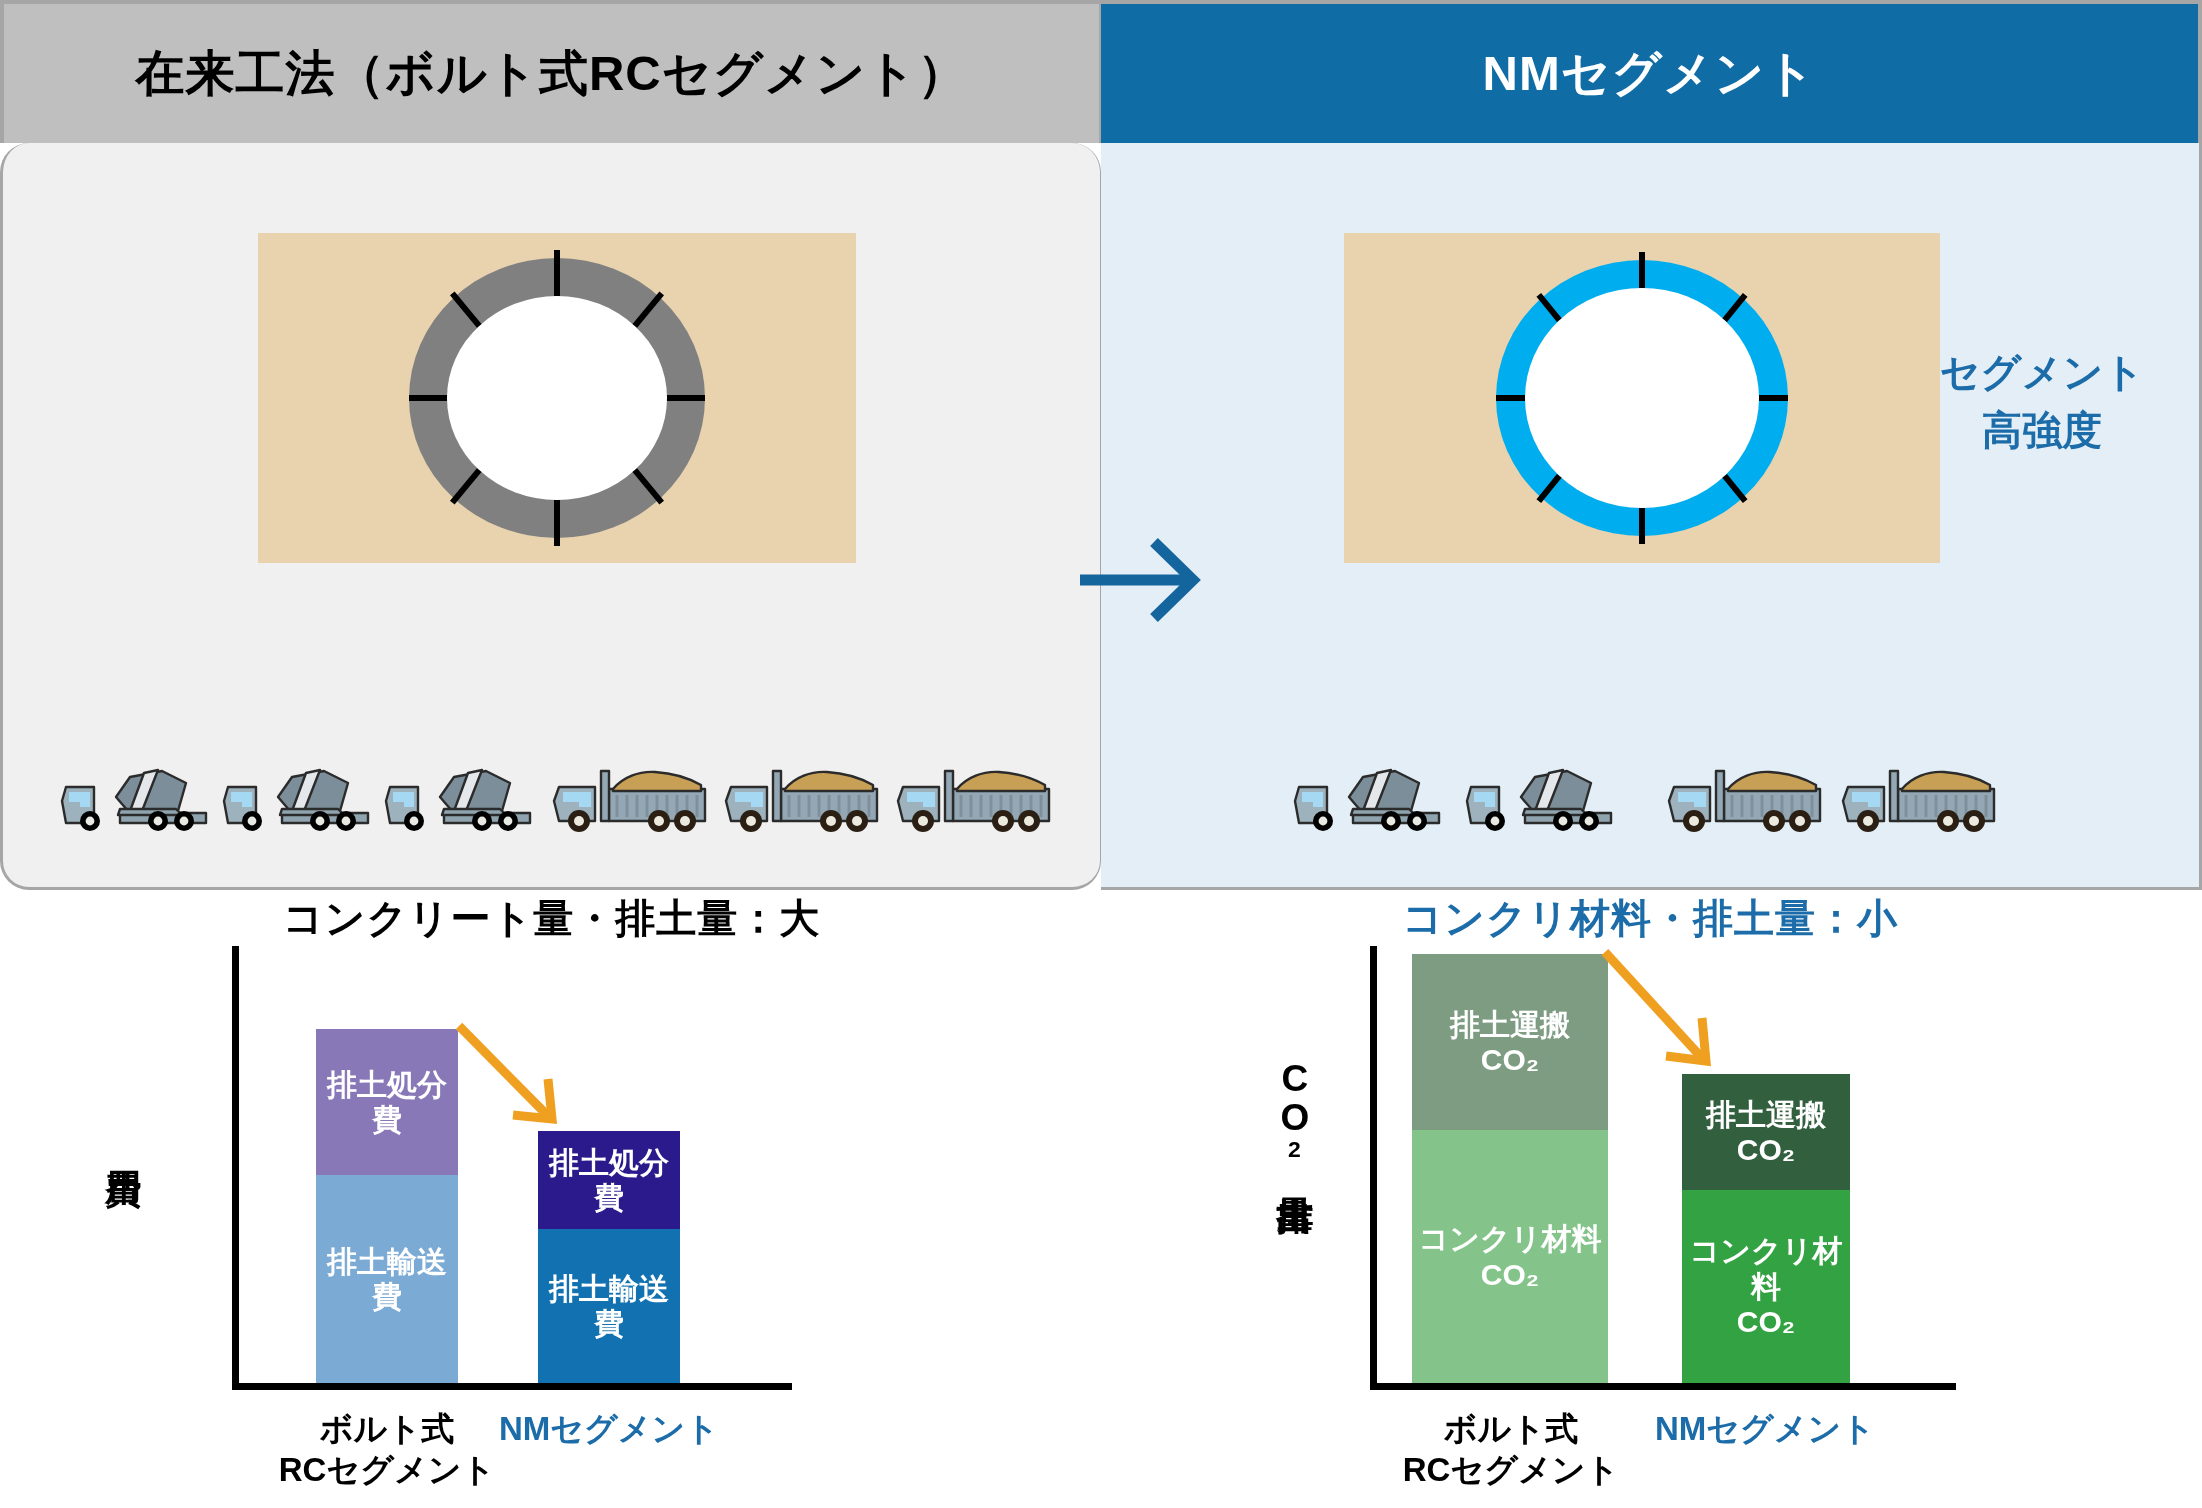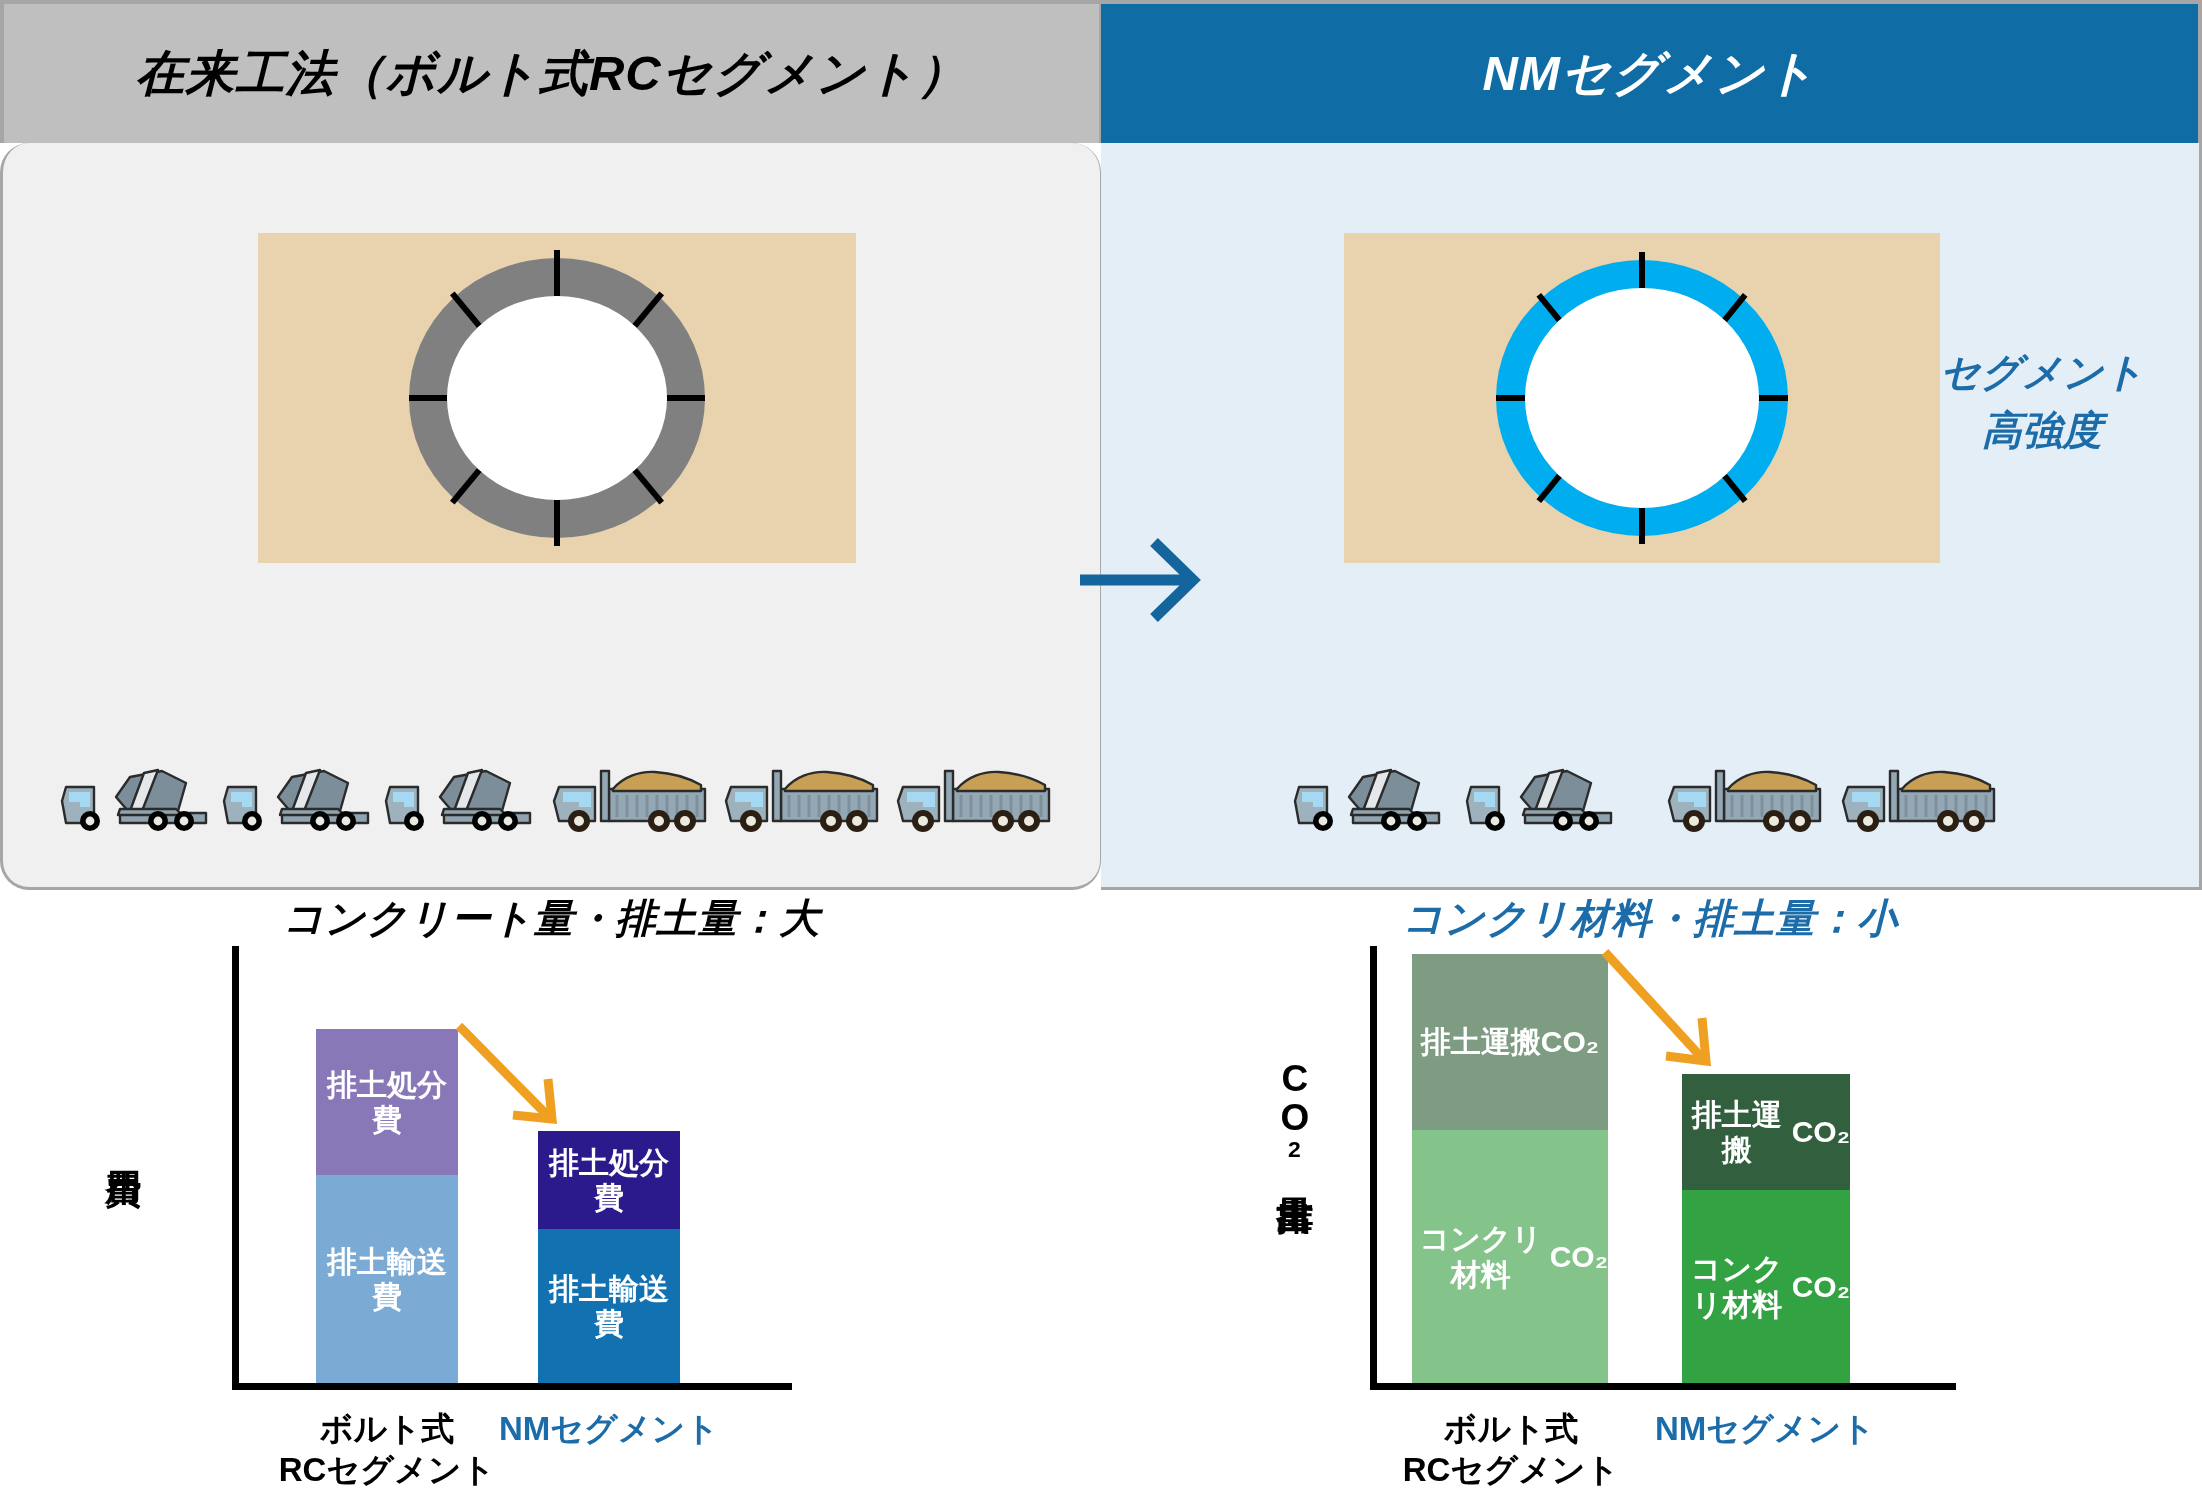--- a/index.html
+++ b/index.html
@@ -18,21 +18,20 @@
     position: absolute;
     left: 0; top: 0;
     width: 2202px; height: 890px;
   }
   .panel {
     position: absolute;
     top: 0;
     width: 1101px;
     height: 890px;
     box-sizing: border-box;
-    font-style: italic;
   }
   .panel-left  { left: 0; }
   .panel-right { left: 1101px; }
 
   .panel-header {
     position: absolute;
     left: 0; top: 0;
     width: 100%;
     height: 143px;
     box-sizing: border-box;
@@ -157,21 +156,21 @@
   }
 
   .bar {
     position: absolute;
     box-sizing: border-box;
   }
   .seg {
     width: 100%;
     box-sizing: border-box;
     display: flex;
-    flex-direction: row;
+    flex-direction: column;
     align-items: center;
     justify-content: center;
     color: #ffffff;
     font-size: 30px;
     font-weight: bold;
     line-height: 1.18;
     text-align: center;
   }
   .seg .sub { font-size: 30px; font-weight: bold; }
 

